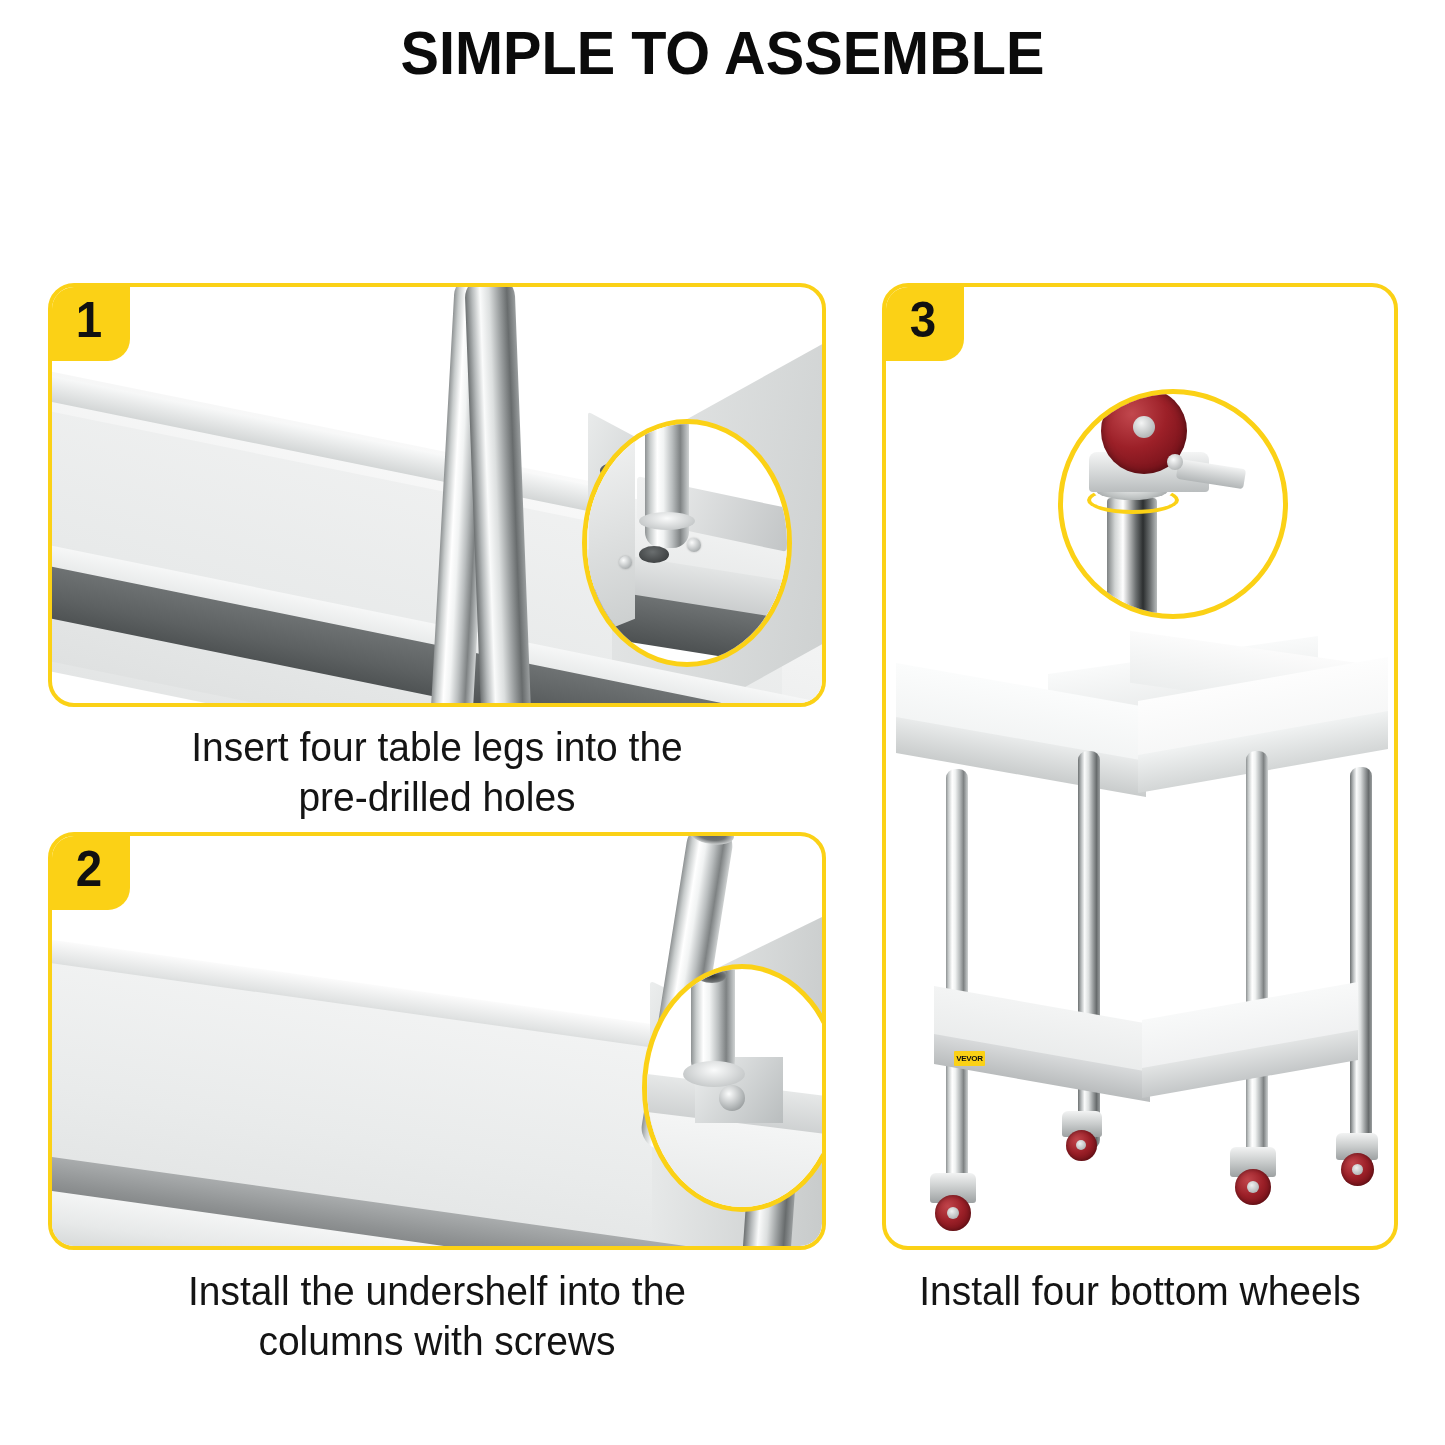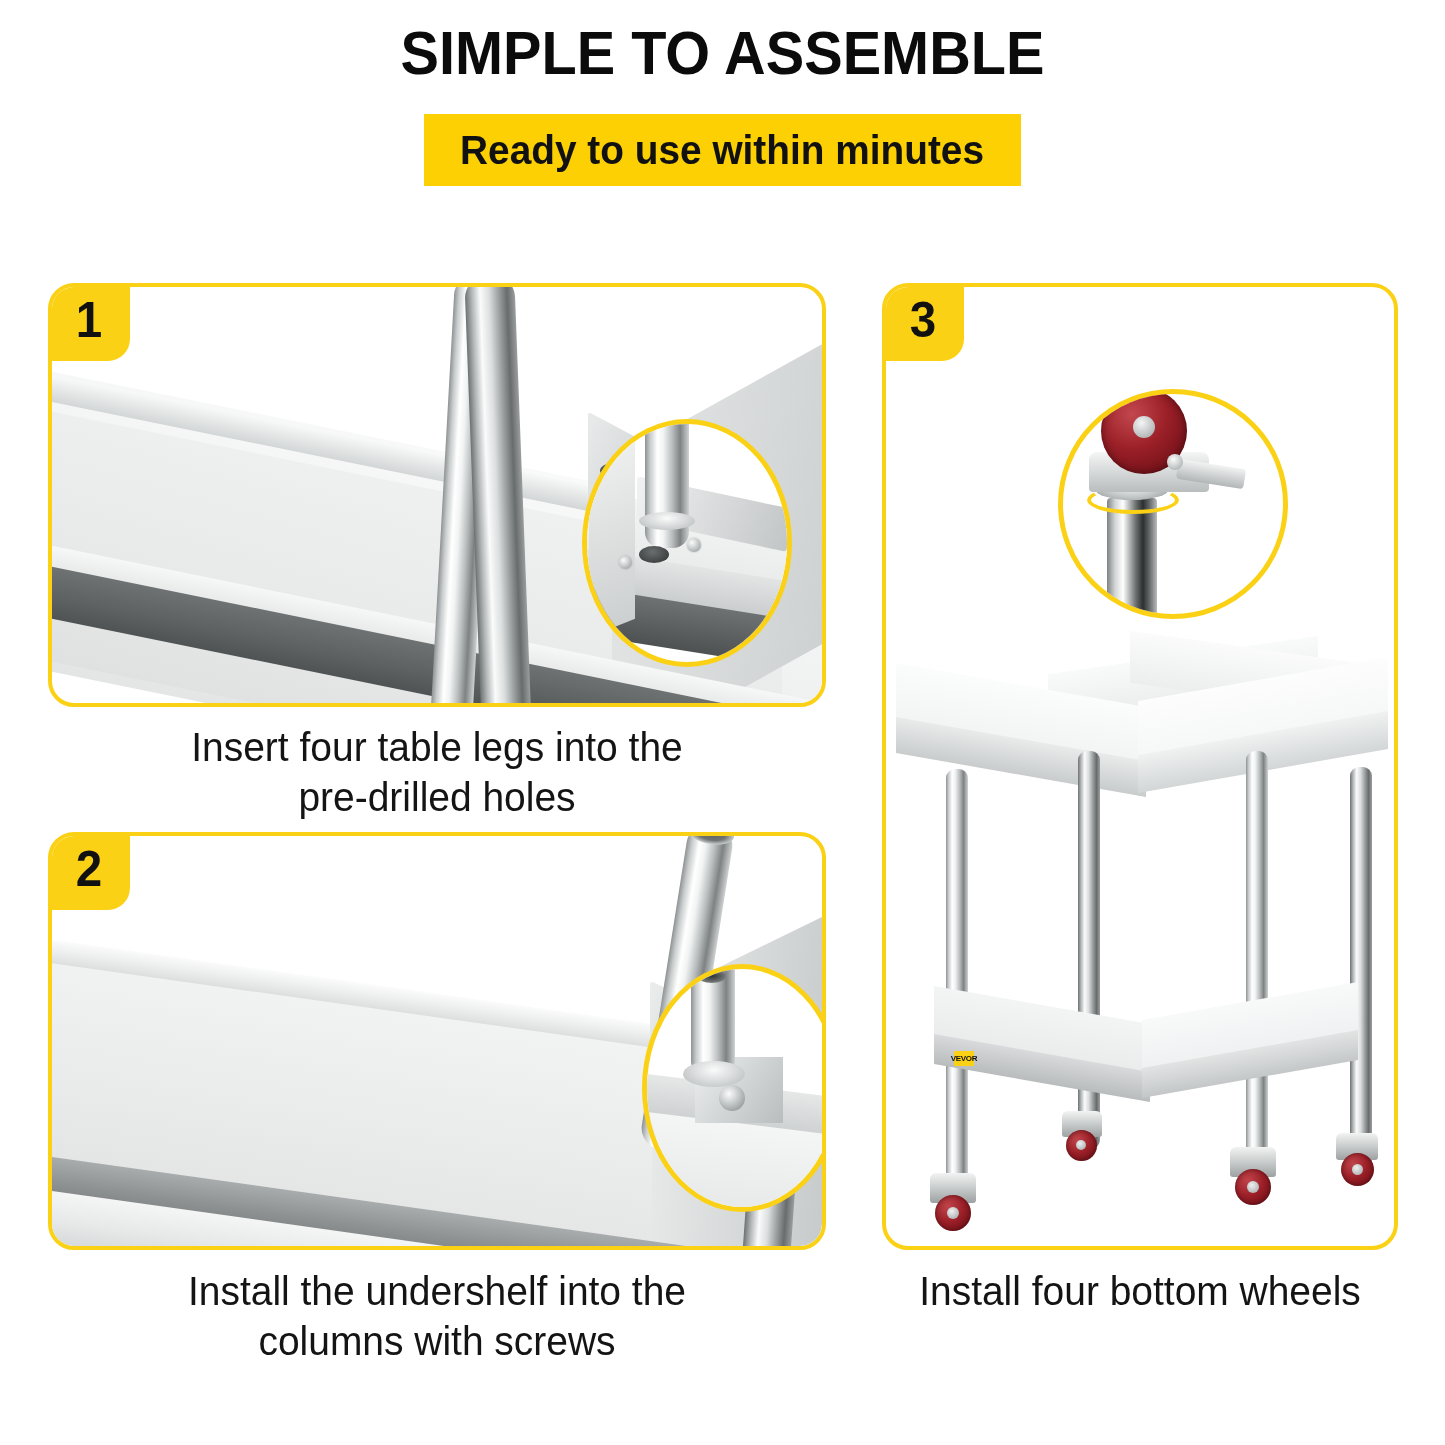--- a/index.html
+++ b/index.html
@@ -240,21 +240,21 @@
     background: linear-gradient(180deg,#d8dadb,#b9bcbd);
     transform: skewY(10deg);
   }
   .t-shelf-skirt-r {
     position: absolute; left: 252px; top: 416px; width: 216px; height: 30px;
     background: linear-gradient(180deg,#e2e4e4,#c4c7c8);
     transform: skewY(-10deg);
   }
   .t-leg { position: absolute; width: 22px; border-radius: 9px; }
   .vevor-badge {
-    position: absolute; width: 20px; height: 15px;
+    position: absolute; width: 31px; height: 15px;
     background: #FBD116; display:flex; align-items:center; justify-content:center;
     z-index: 9; border-radius: 1px;
   }
   .vevor-badge span {
     font-family: "Liberation Sans Narrow","Liberation Sans",sans-serif;
     font-weight: 700; font-size: 8px; color: #101010; letter-spacing: -0.3px;
   }
   .caster { position: absolute; }
   .caster-bracket {
     position: absolute; left: 0; top: 0; width: 46px; height: 30px;
@@ -284,23 +284,20 @@
     z-index: 6;
   }
 </style>
 </head>
 <body>
 
 <div id="root">
 
   <div class="hdr-title">SIMPLE TO ASSEMBLE</div>
 
-  <div class="hdr-badge">
-    <div class="hdr-badge-text">Ready to use within minutes</div>
-  </div>
 
   <div class="panel" style="left:48px; top:283px; width:778px; height:424px;">
     <div class="panel-inner">
       <div class="p1-deck-top steel-top"></div>
       <div class="p1-deck-inner"></div>
       <div class="p1-rail-back"></div>
       <div class="p1-right-wall"></div>
       <div class="p1-edge-front"></div>
       <div class="p1-skirt"></div>
       <div class="p1-bracket"></div>

